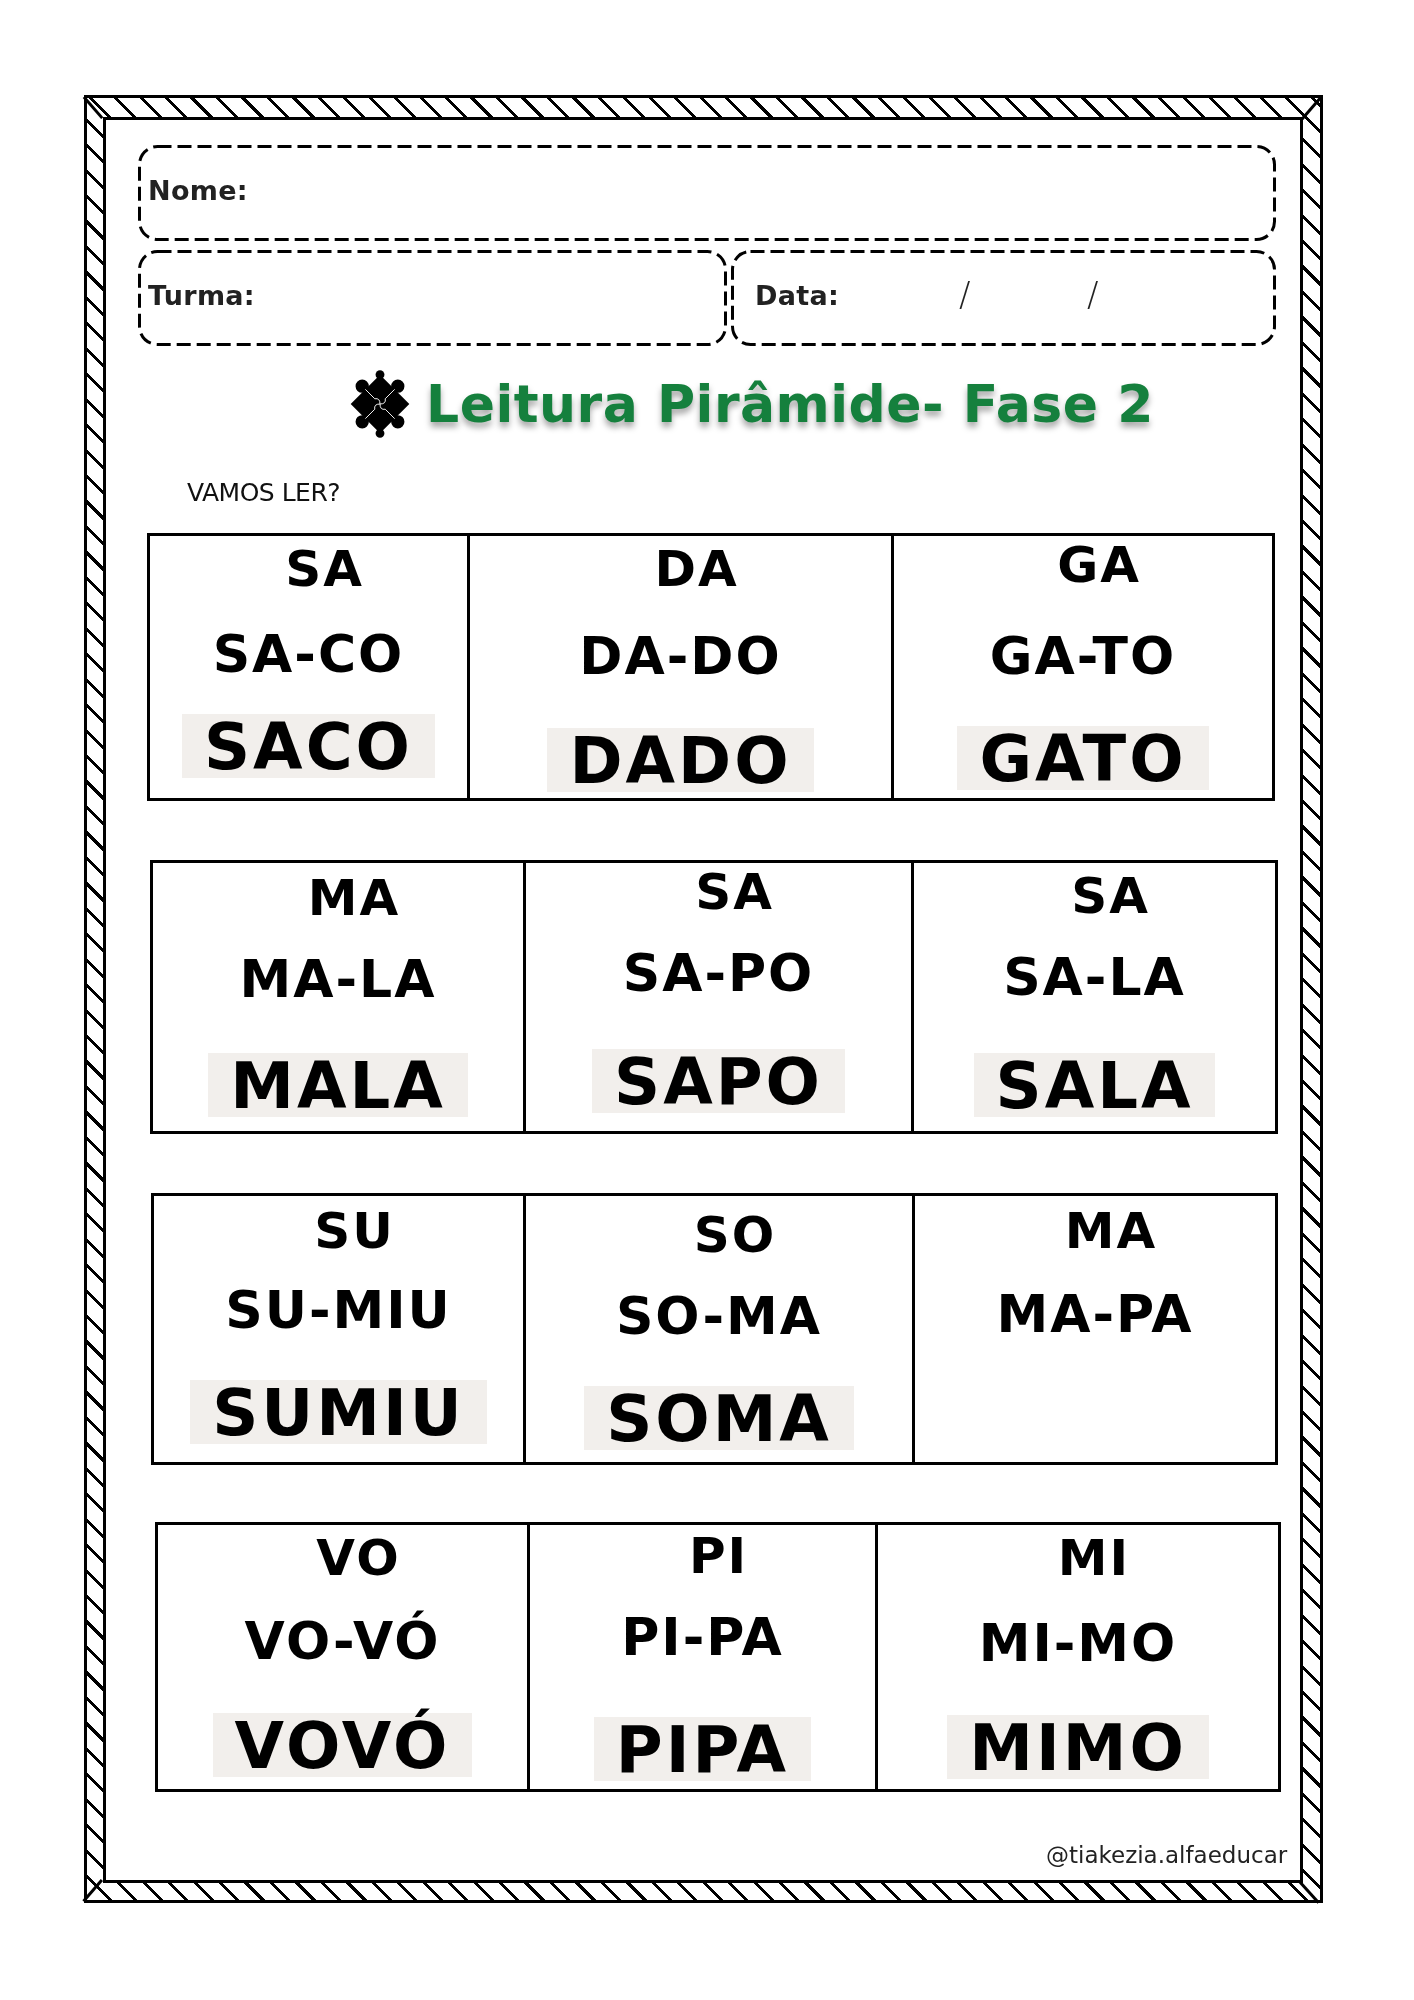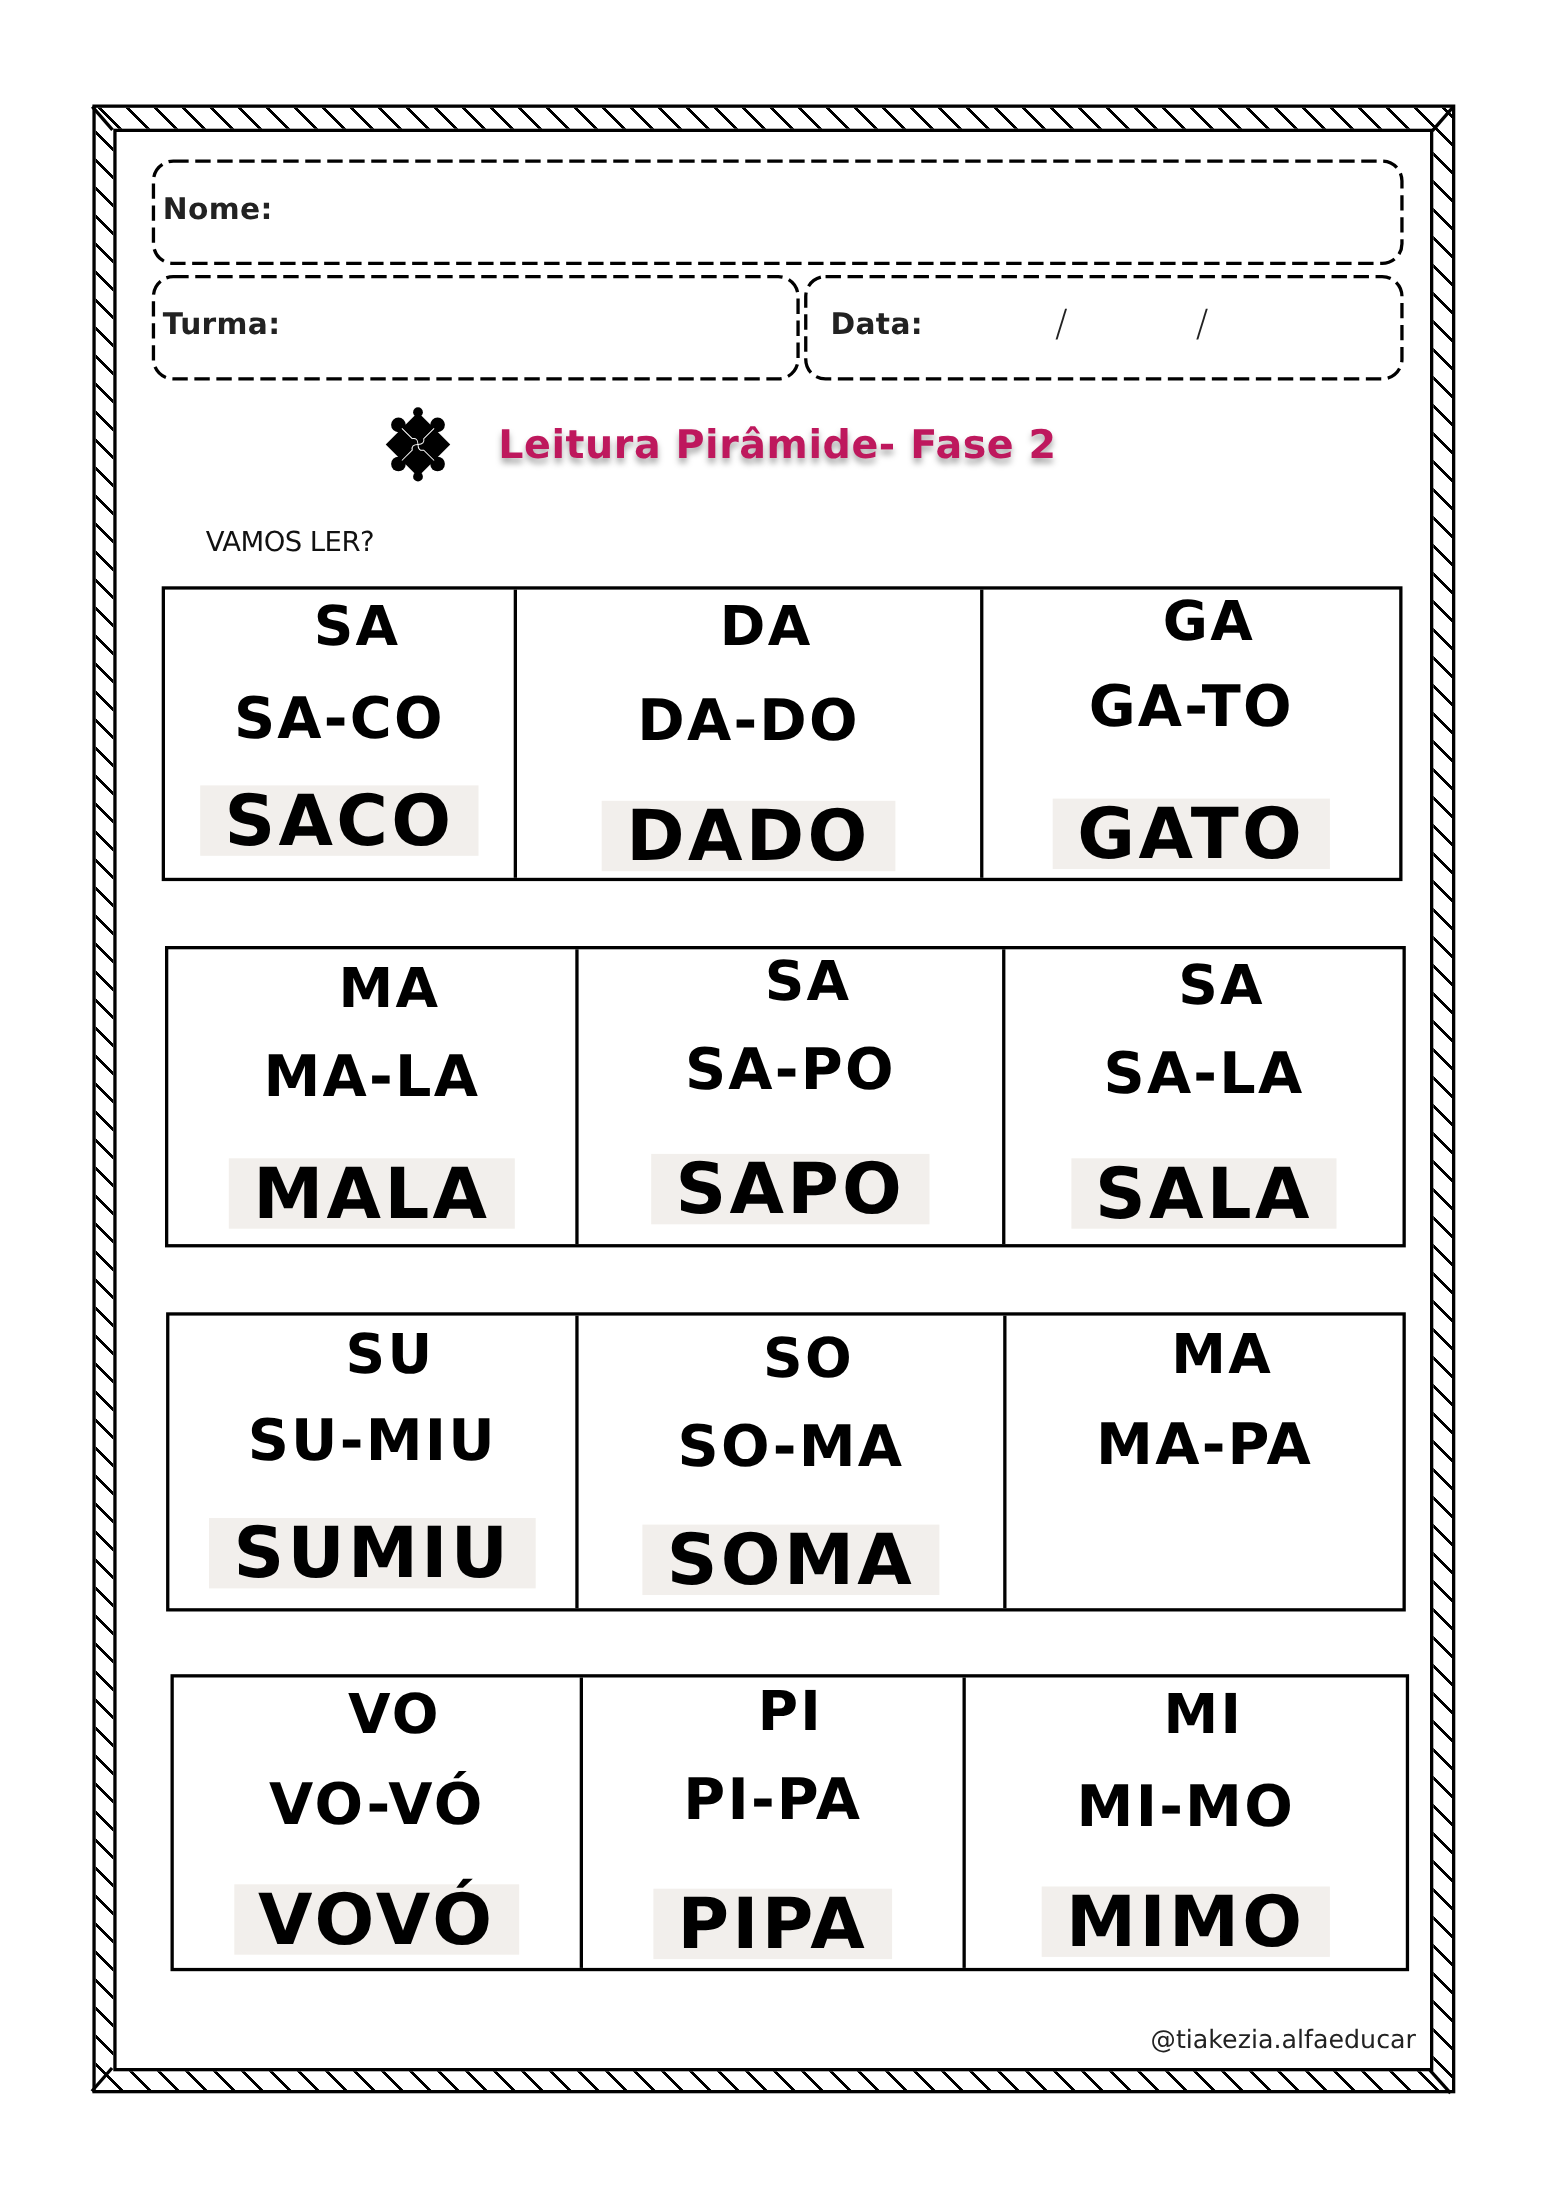--- a/index.html
+++ b/index.html
@@ -17,21 +17,21 @@
   }
   
   .corner { position:absolute; width:28px; height:3px; background:#000; transform-origin:0 0; }
 
   .dashbox { position:absolute; box-sizing:border-box; }
   .dashbox svg { position:absolute; left:0; top:0; overflow:visible; }
   .field-label { position:absolute; font-family:"DejaVu Sans", sans-serif; font-size:27px; font-weight:700; color:#222; letter-spacing:0.3px; }
   .date-slash { position:absolute; font-size:34px; font-weight:300; color:#222; }
 
   .title-wrap { position:absolute; left:343px; top:362px; height:84px; display:flex; align-items:center; }
-  .title { font-family:"DejaVu Sans", sans-serif; font-weight:bold; font-size:36px; color:#be185d; letter-spacing:0.5px; text-shadow: 0 5px 6px rgba(0,0,0,0.35); margin-left:36px; white-space:nowrap; }
+  .title { font-family:"DejaVu Sans", sans-serif; font-weight:bold; font-size:52px; color:#15803d; letter-spacing:0.5px; text-shadow: 0 5px 6px rgba(0,0,0,0.35); margin-left:9px; white-space:nowrap; }
   .puzzle { width:74px; height:76px; }
 
   .subtitle { position:absolute; left:187px; top:478px; font-size:25px; font-family:"DejaVu Sans", sans-serif; color:#111; letter-spacing:-0.5px; }
 
   .grid { position:absolute; box-sizing:border-box; border:3px solid #000; display:flex; }
   .cell { position:relative; box-sizing:border-box; height:100%; border-right:3px solid #000; }
   .cell:last-child { border-right:none; }
   .syl, .split, .word-wrap { position:absolute; left:0; right:0; text-align:center; font-family:"DejaVu Sans", sans-serif; font-weight:bold; }
   .syl { font-size:50px; letter-spacing:2px;padding-left:32px; }
   .split { font-size:52px; letter-spacing:2px; }
@@ -98,21 +98,21 @@
     <div class="split" style="top:88px;">SA-CO</div>
     <div class="word-wrap" style="top:178px;"><span class="word">SACO</span></div>
   </div>
   <div class="cell" style="width:424px;">
     <div class="syl" style="top:4px;">DA</div>
     <div class="split" style="top:90px;">DA-DO</div>
     <div class="word-wrap" style="top:192px;"><span class="word">DADO</span></div>
   </div>
   <div class="cell" style="flex:1;">
     <div class="syl" style="top:0px;">GA</div>
-    <div class="split" style="top:77px;">GA-TO</div>
+    <div class="split" style="top:90px;">GA-TO</div>
     <div class="word-wrap" style="top:190px;"><span class="word">GATO</span></div>
   </div>
 </div>
 
 <div class="grid" style="left:150px;top:860px;width:1128px;height:274px;">
   <div class="cell" style="width:373px;">
     <div class="syl" style="top:6px;">MA</div>
     <div class="split" style="top:86px;">MA-LA</div>
     <div class="word-wrap" style="top:190px;"><span class="word">MALA</span></div>
   </div>

